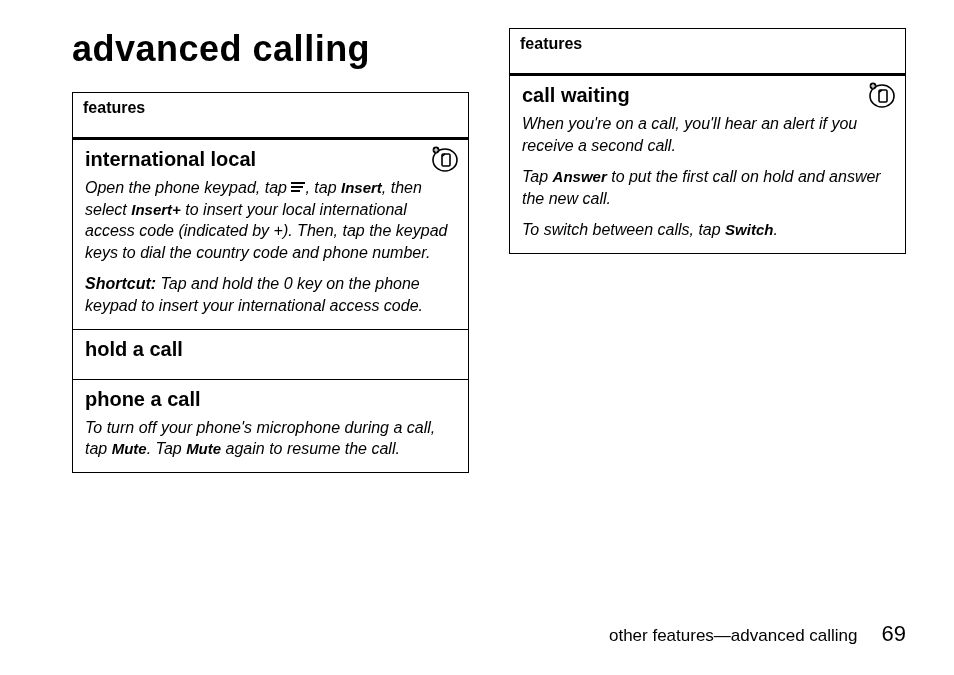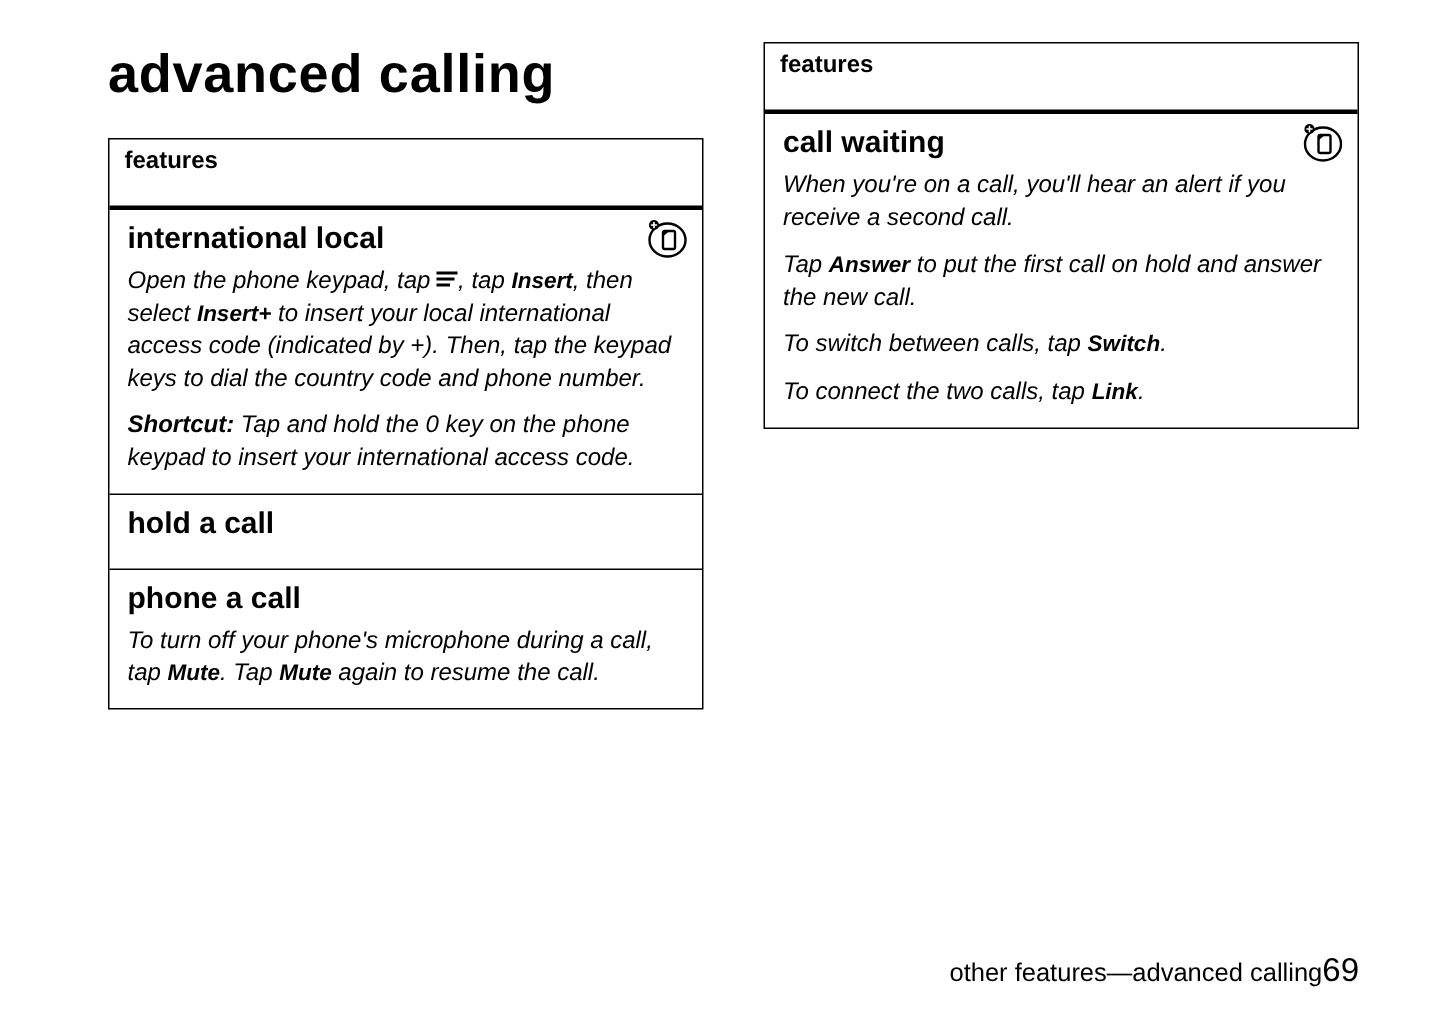--- a/index.html
+++ b/index.html
@@ -87,24 +87,25 @@
     display: block;
     height: 2px;
     background: #000;
     margin-bottom: 2px;
   }
   .menu-icon span:nth-child(2) { width: 80%; }
   .menu-icon span:nth-child(3) { width: 60%; margin-bottom: 0; }
   .footer {
     position: absolute;
     right: 48px;
-    bottom: 15px;
+    bottom: 28px;
     font-size: 17px;
     display: flex;
     align-items: baseline;
+    gap: 24px;
   }
   .footer .pg {
     font-weight: 400;
     font-size: 22px;
   }
 </style>
 </head>
 <body>
 
 <div class="page">
@@ -149,21 +150,20 @@
                 <rect x="12" y="8" width="8" height="12" rx="1.2" fill="none" stroke="#000" stroke-width="1.6"></rect>
                 <path d="M12 10.5 L15 8" fill="none" stroke="#000" stroke-width="1.6"></path>
                 <circle cx="6" cy="4" r="3.4" fill="#000"></circle>
                 <path d="M4.3 4 h3.4 M6 2.3 v3.4" stroke="#fff" stroke-width="1.1" stroke-linecap="round"></path>
               </svg></span>
             <div class="sec-title">call waiting</div>
             <div class="sec-body">
               <p>When you're on a call, you'll hear an alert if you receive a second call.</p>
               <p>Tap <span class="ui">Answer</span> to put the first call on hold and answer the new call.</p>
               <p>To switch between calls, tap <span class="ui">Switch</span>.</p>
-              <p>To connect the two calls, tap <span class="ui">Link</span>.</p>
             </div>
           </div>
         </div>
     </div>
   </div>
 </div>
 
 <div class="footer">
   <span>other features—advanced calling</span>
   <span class="pg">69</span>

